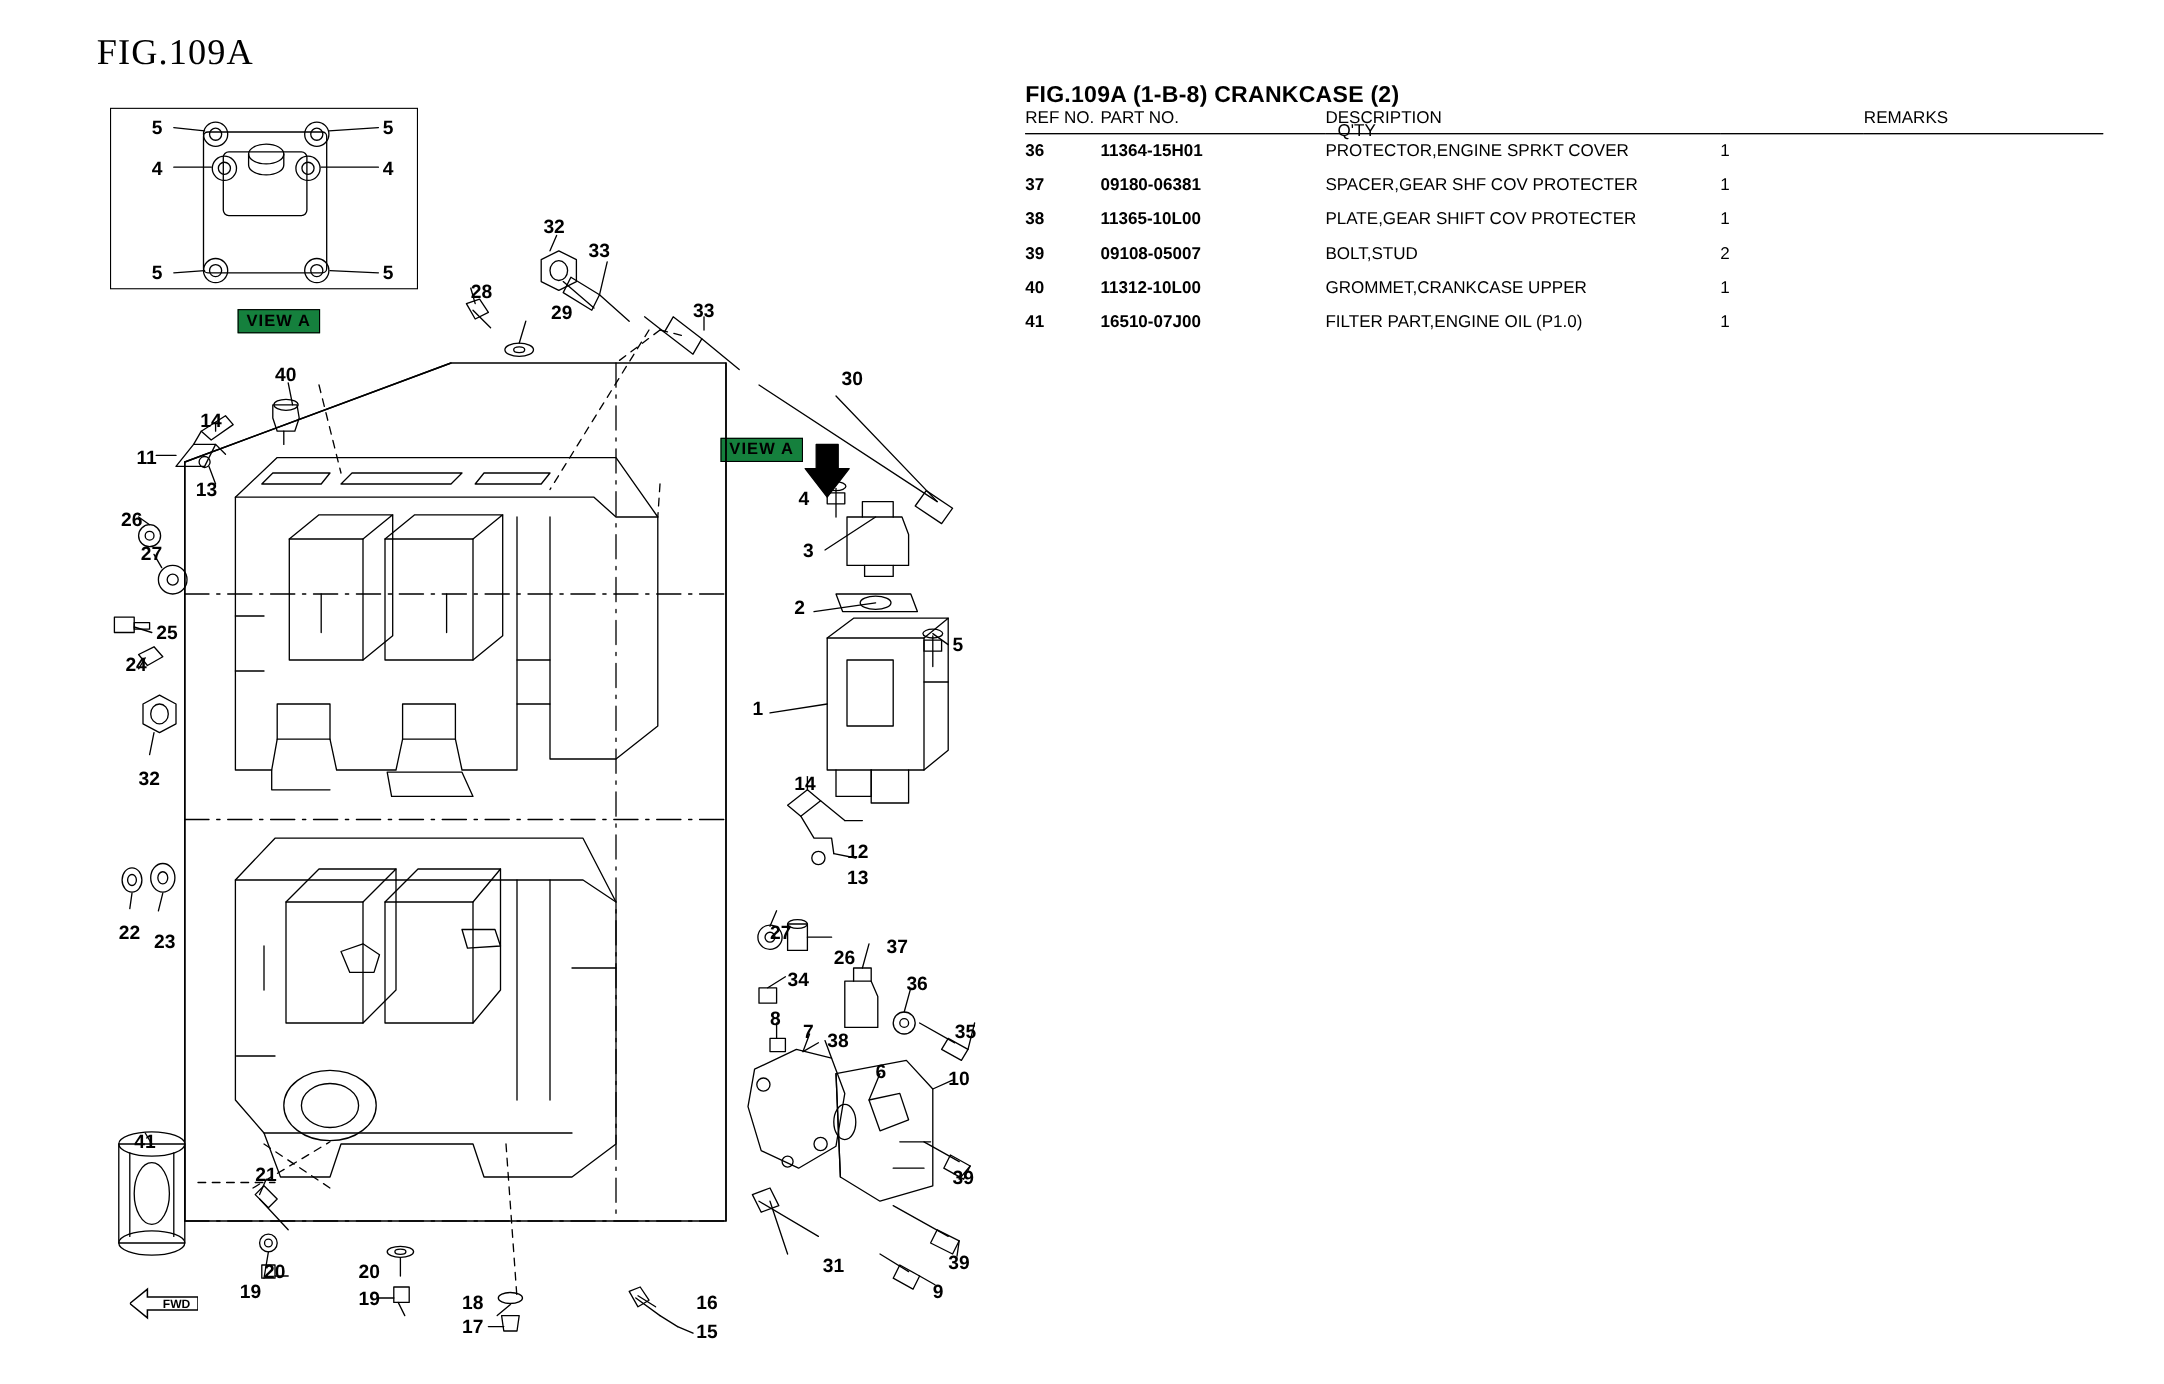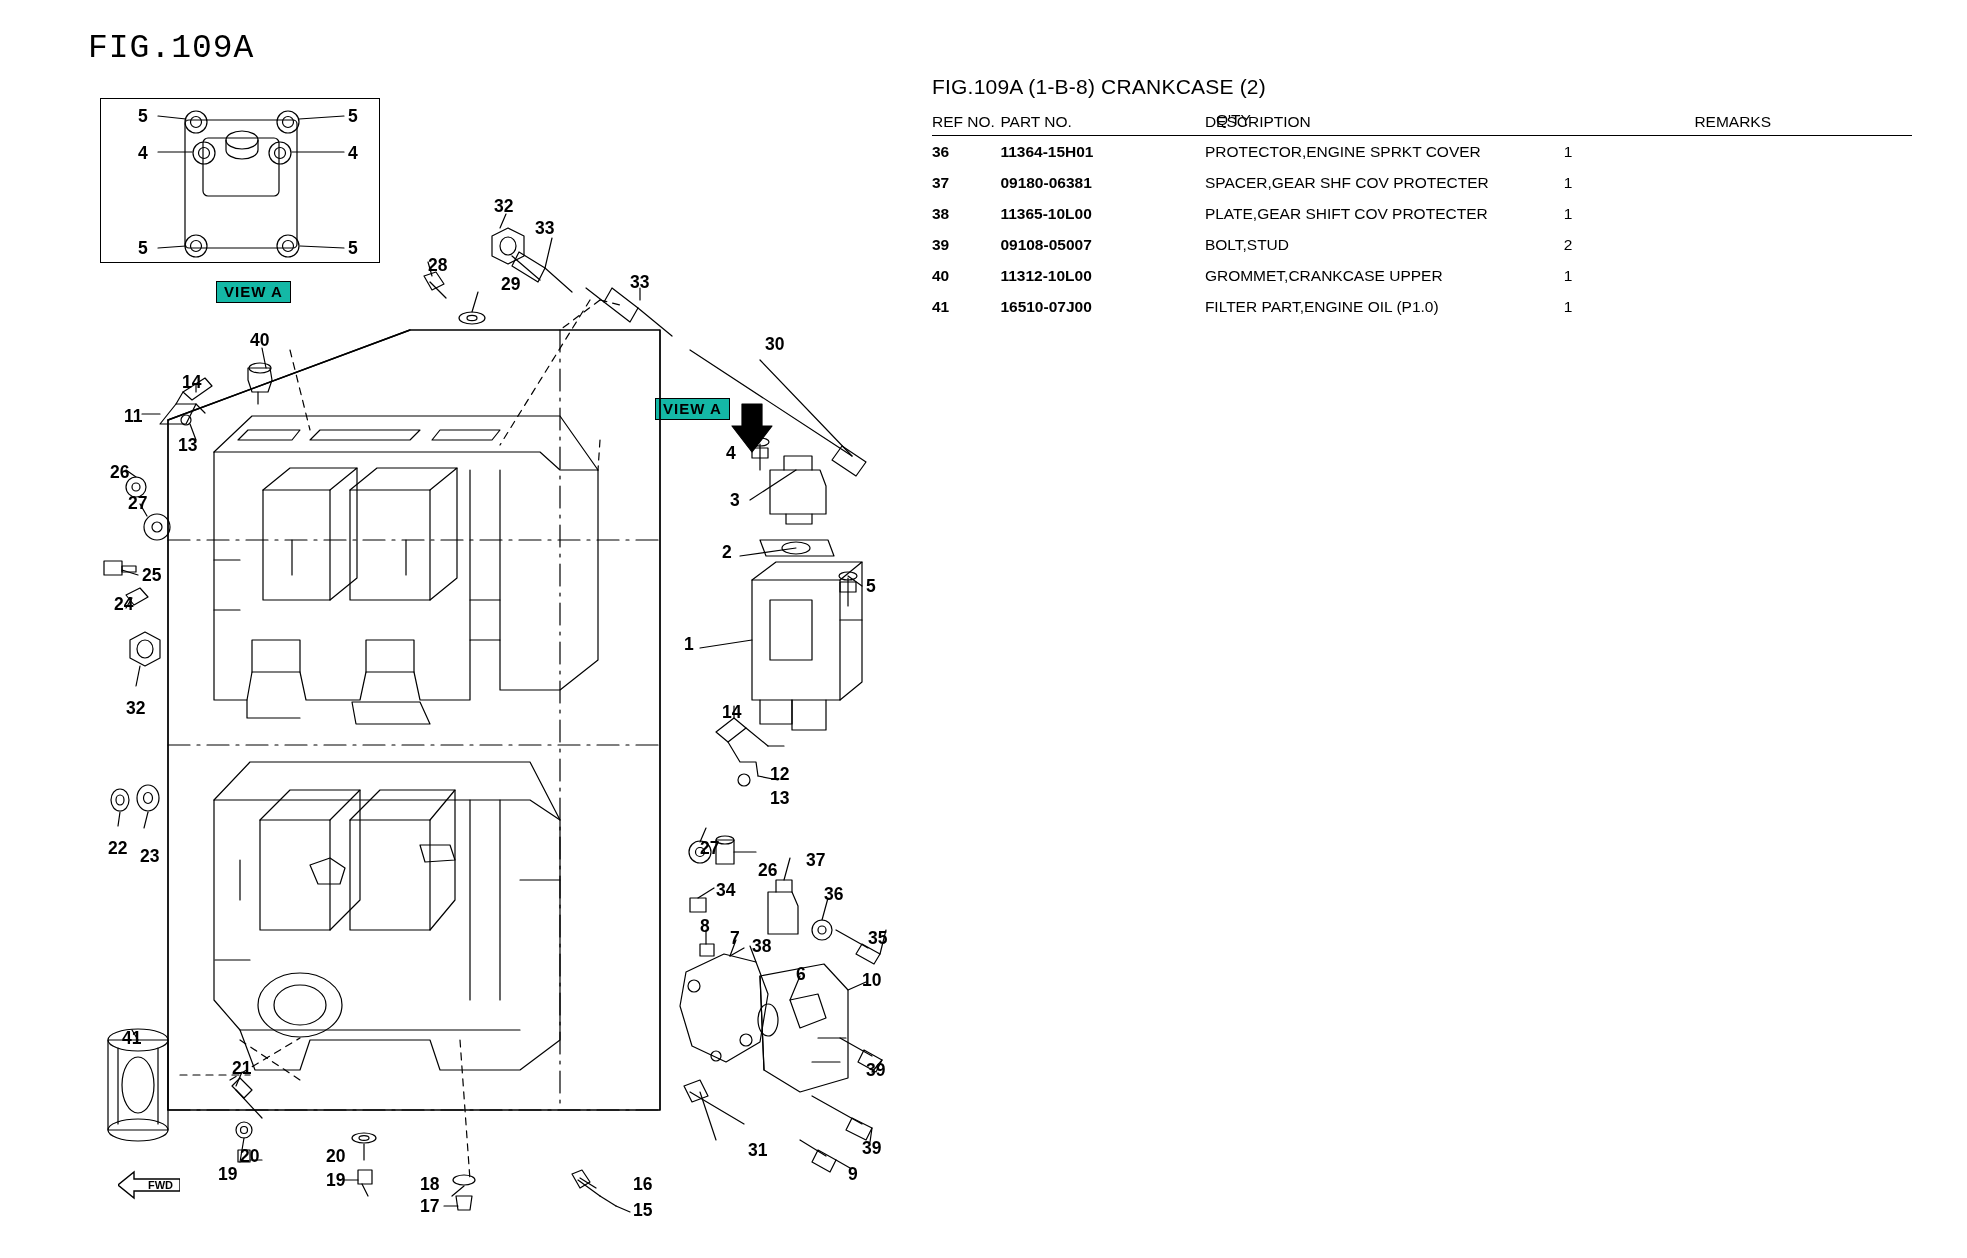--- a/index.html
+++ b/index.html
@@ -21,58 +21,57 @@
     height: 1258px;
   }
 
   
   .fig-label {
     position: absolute;
     left: 88px;
     top: 30px;
     font-size: 33px;
     letter-spacing: 1px;
-    font-family: Liberation Mono, monospace;
+    font-family: Liberation Serif, serif;
   }
 
   
   .inset-box {
     position: absolute;
     left: 100px;
     top: 98px;
     width: 280px;
     height: 165px;
     border: 1.6px solid #000;
     box-sizing: border-box;
   }
   .view-a-tag {
     position: absolute;
     border: 1.6px solid #000;
-    background: #14b8a6;
+    background: #15803d;
     font-size: 15px;
     font-weight: bold;
     letter-spacing: 1px;
     padding: 1px 7px 2px 7px;
     line-height: 1.15;
   }
   #view-a-tag-inset { left: 216px; top: 281px; }
   #view-a-tag-main  { left: 655px; top: 398px; }
 
   
   .table-wrap {
     position: absolute;
     left: 932px;
     top: 75px;
     width: 980px;
   }
   .table-title {
     font-size: 21px;
-    font-weight: normal;
+    font-weight: bold;
     letter-spacing: 0.2px;
-    margin-bottom: 14px;
   }
   table.parts {
     border-collapse: collapse;
     width: 100%;
     font-size: 15.5px;
   }
   table.parts th {
     font-weight: normal;
     text-align: left;
     padding: 0 0 4px 0;

